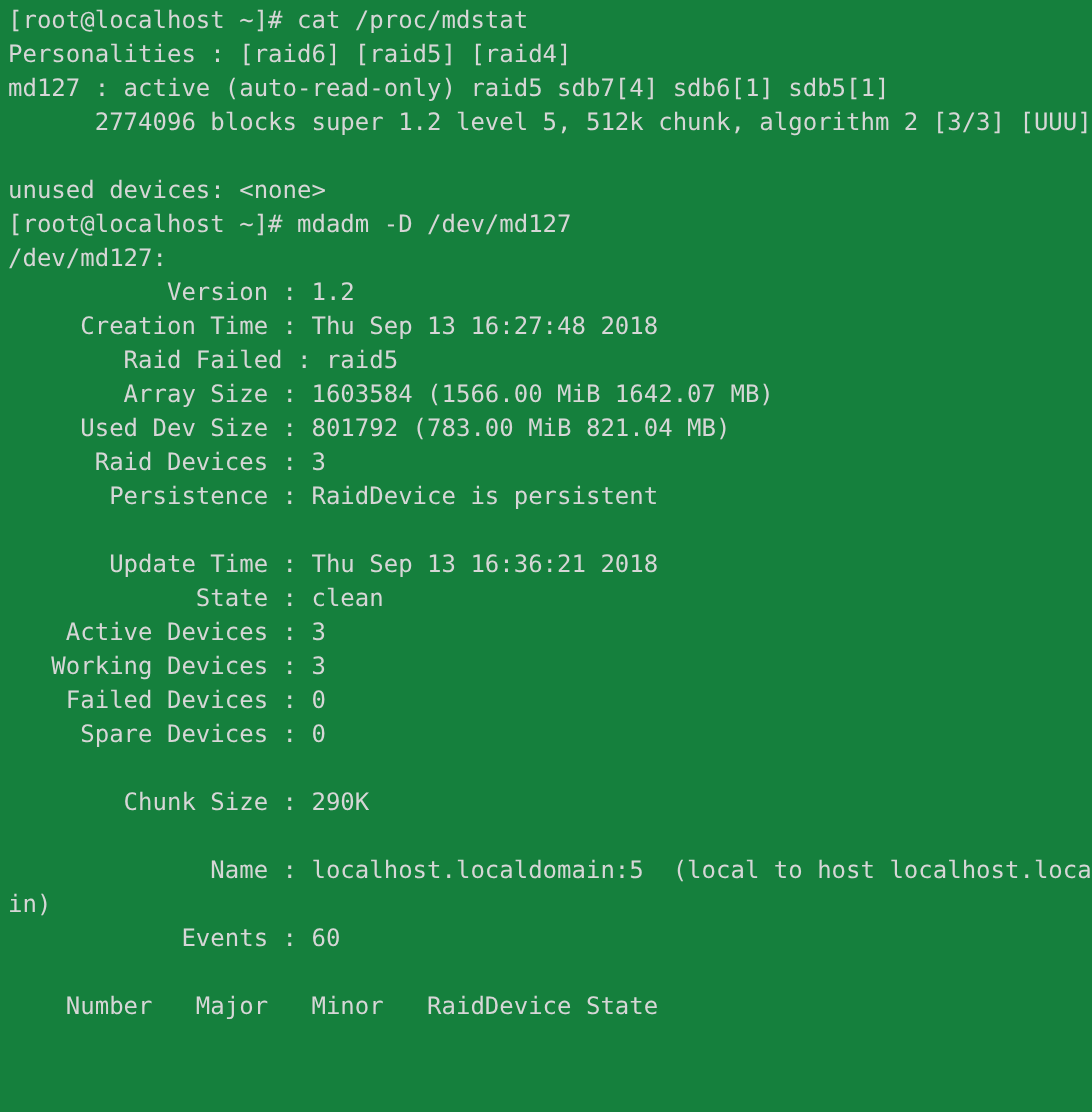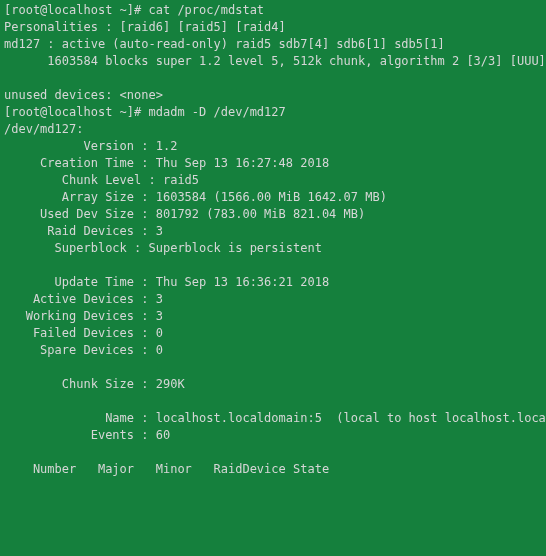--- a/index.html
+++ b/index.html
@@ -34,40 +34,42 @@
   }
 </style>
 </head>
 <body>
 
 <div id="terminal">
   <div id="terminal-output">
       <div class="line">[root@localhost ~]# cat /proc/mdstat</div>
       <div class="line">Personalities : [raid6] [raid5] [raid4]</div>
       <div class="line">md127 : active (auto-read-only) raid5 sdb7[4] sdb6[1] sdb5[1]</div>
-      <div class="line">      1603584 blocks super 1.2 level 5, 512k chunk, algorithm 2 [3/3] [UUU]</div>
+      <div class="line">      2774096 blocks super 1.2 level 5, 512k chunk, algorithm 2 [3/3] [UUU]</div>
       <div class="line blank">      </div>
       <div class="line">unused devices: &lt;none&gt;</div>
       <div class="line">[root@localhost ~]# mdadm -D /dev/md127</div>
       <div class="line">/dev/md127:</div>
       <div class="line">           Version : 1.2</div>
       <div class="line">     Creation Time : Thu Sep 13 16:27:48 2018</div>
-      <div class="line">        Chunk Level : raid5</div>
+      <div class="line">        Raid Failed : raid5</div>
       <div class="line">        Array Size : 1603584 (1566.00 MiB 1642.07 MB)</div>
       <div class="line">     Used Dev Size : 801792 (783.00 MiB 821.04 MB)</div>
       <div class="line">      Raid Devices : 3</div>
-      <div class="line">       Superblock : Superblock is persistent</div>
+      <div class="line">       Persistence : RaidDevice is persistent</div>
       <div class="line blank"></div>
       <div class="line">       Update Time : Thu Sep 13 16:36:21 2018</div>
+      <div class="line">             State : clean </div>
       <div class="line">    Active Devices : 3</div>
       <div class="line">   Working Devices : 3</div>
       <div class="line">    Failed Devices : 0</div>
       <div class="line">     Spare Devices : 0</div>
       <div class="line blank"></div>
       <div class="line">        Chunk Size : 290K</div>
       <div class="line blank"></div>
       <div class="line">              Name : localhost.localdomain:5  (local to host localhost.localdoma</div>
+      <div class="line">in)</div>
       <div class="line">            Events : 60</div>
       <div class="line blank"></div>
       <div class="line">    Number   Major   Minor   RaidDevice State</div>
     </div>
 
 </div>
 
 </body></html>

